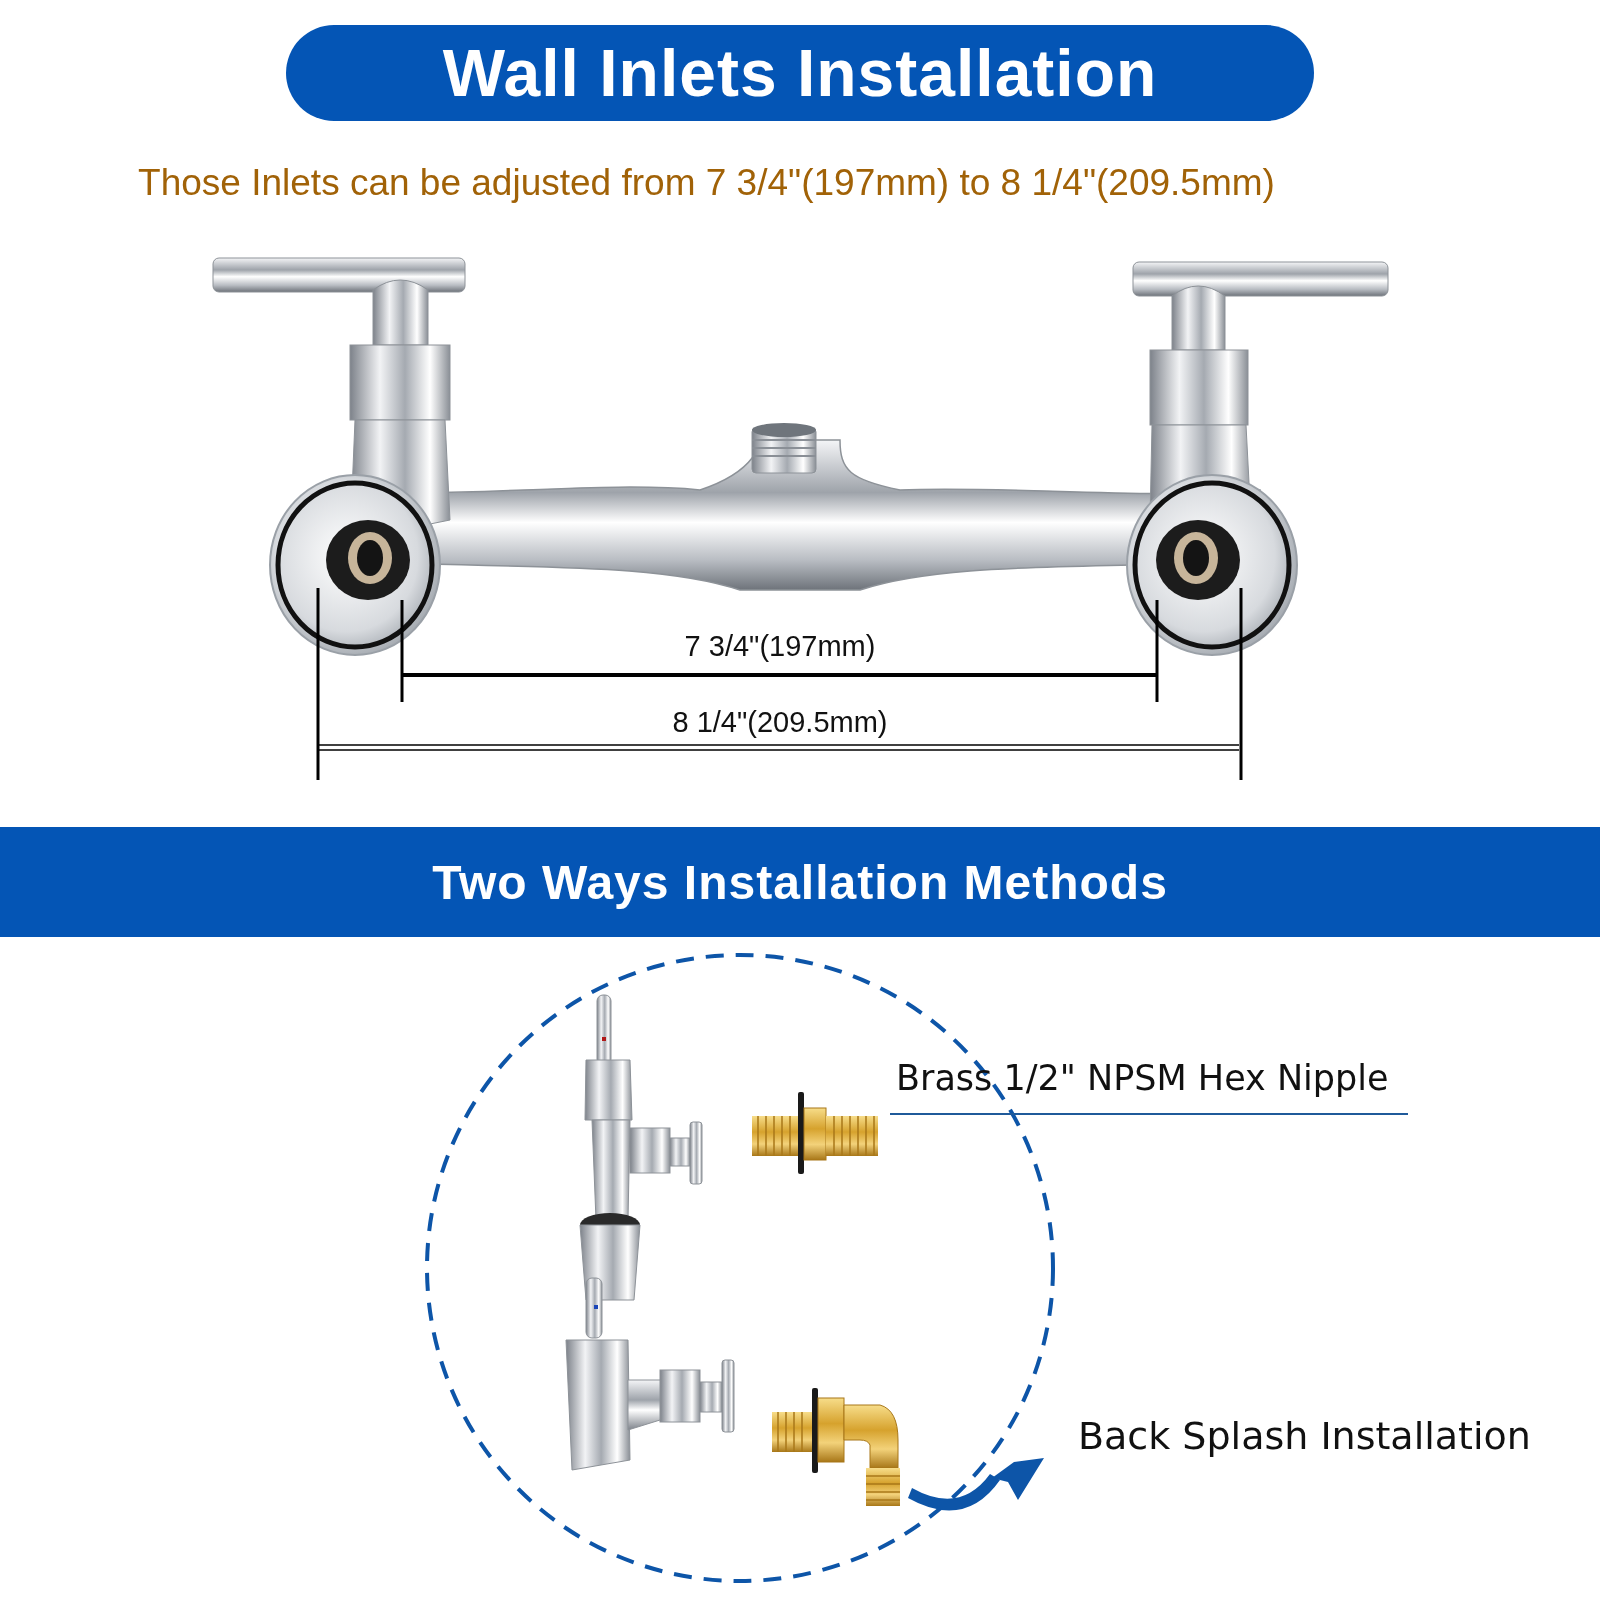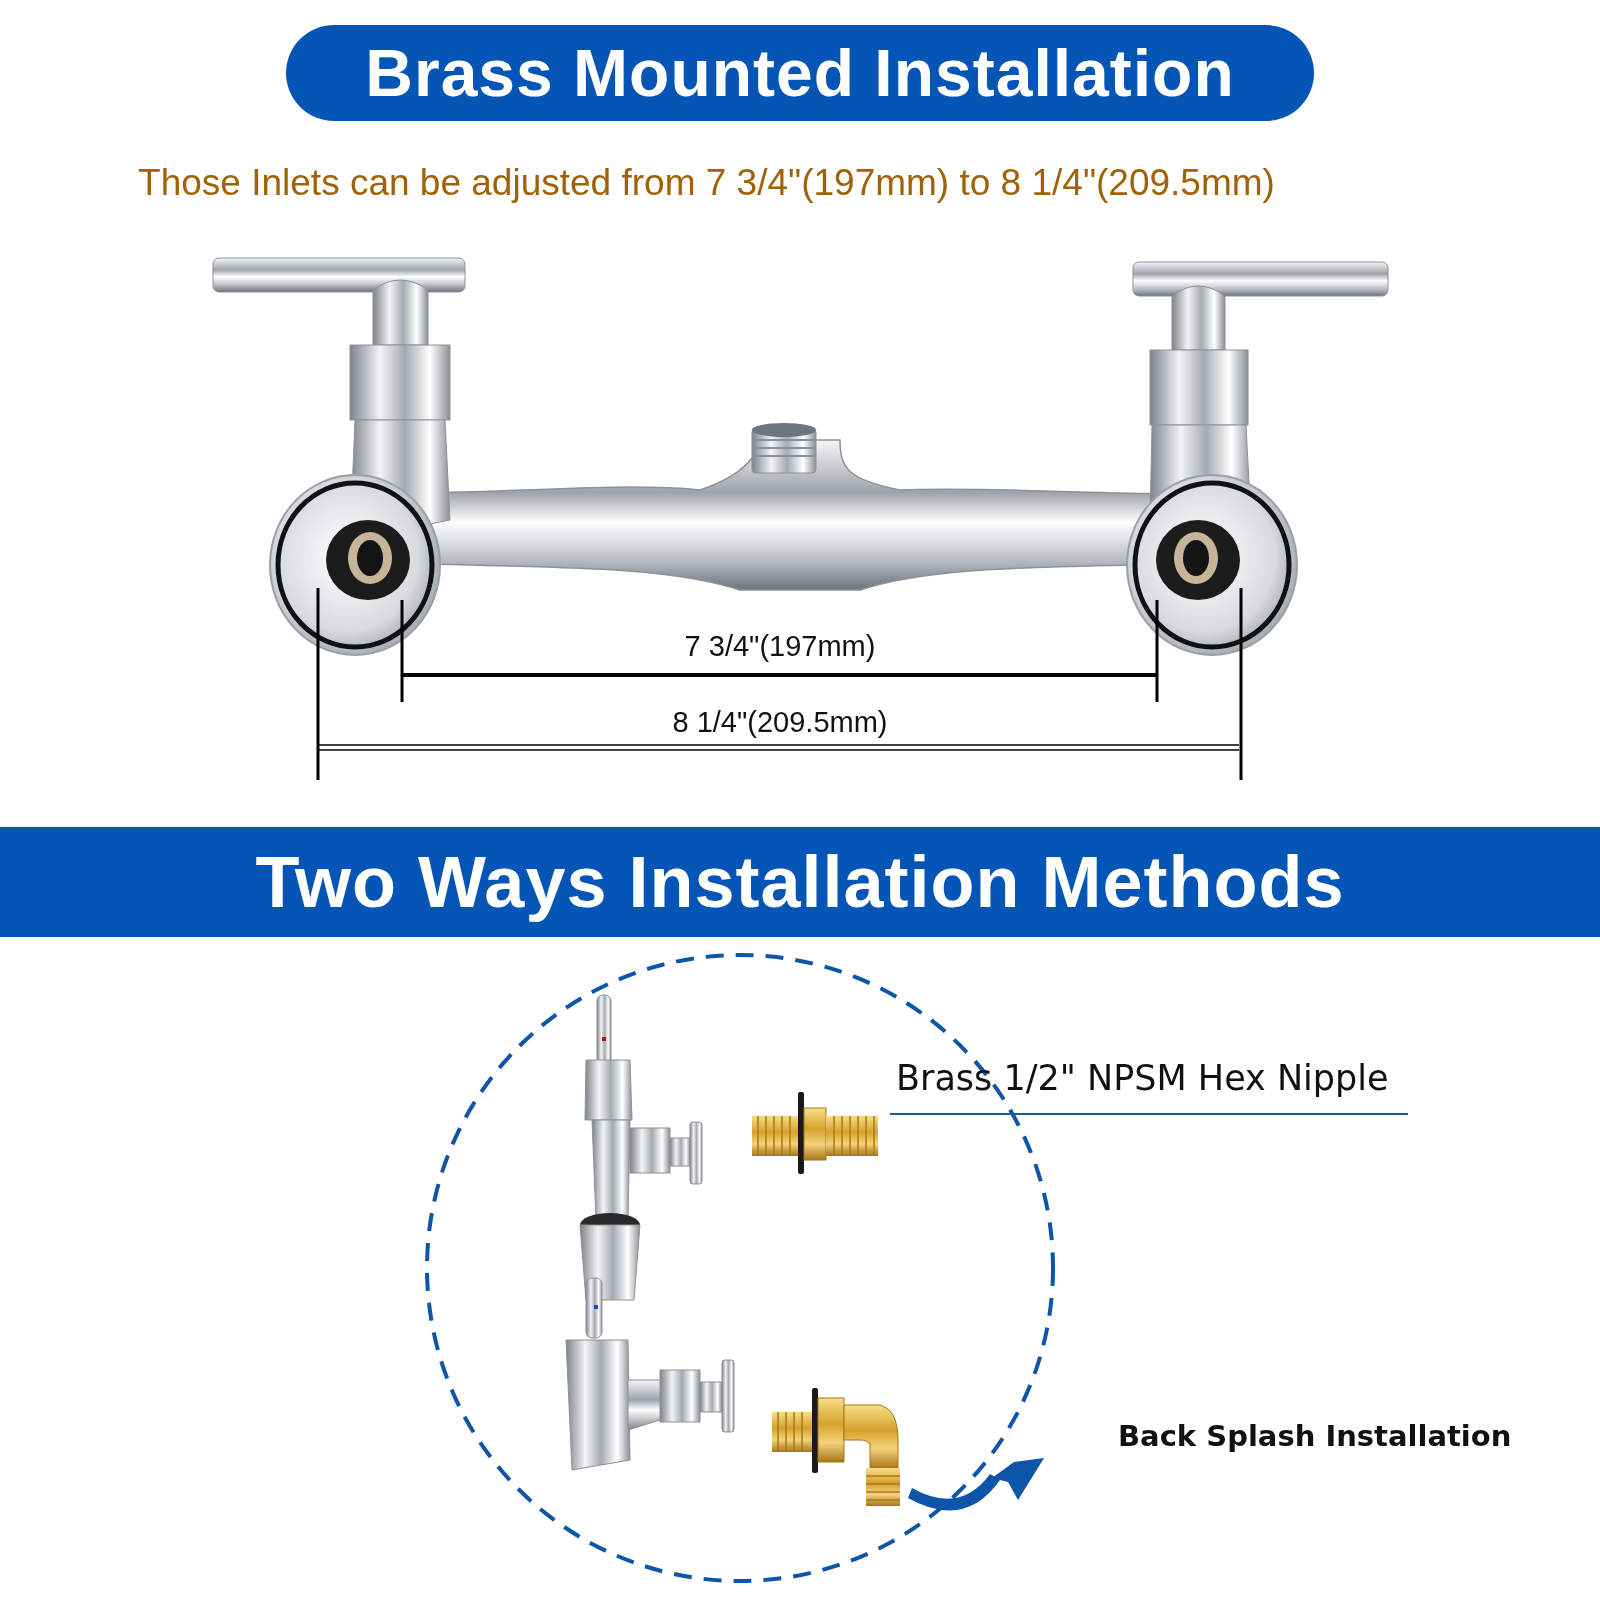--- a/index.html
+++ b/index.html
@@ -22,38 +22,38 @@
   .faucet-svg { position: absolute; left: 0; top: 230px; }
 
   .dim-label {
     position: absolute; font-size: 29px; color: #111; text-align: center;
   }
 
   .banner {
     position: absolute; left: 0; top: 827px; width: 1600px; height: 110px;
     background: #0455b5; display: flex; align-items: center; justify-content: center;
   }
-  .banner span { color: #fff; font-weight: bold; font-size: 72px; letter-spacing: 1px; }
+  .banner span { color: #fff; font-weight: bold; font-size: 48px; letter-spacing: 1px; }
 
   .lower-svg { position: absolute; left: 0; top: 940px; }
 
   .callout {
     position: absolute; font-family: "DejaVu Sans", sans-serif; color: #111;
   }
   .callout-nipple { left: 896px; top: 1058px; font-size: 35px; }
   .leader {
     position: absolute; left: 890px; top: 1113px; width: 518px; height: 2px; background: #1f5a9a;
   }
-  .callout-kit { left: 1118px; top: 1413px; font-size: 29px; line-height: 46px; font-weight: bold; }
+  .callout-kit { left: 1078px; top: 1413px; font-size: 38px; line-height: 46px; }
 </style>
 </head>
 <body>
 
 <div class="pill-title">
-  <span>Brass Mounted Installation</span>
+  <span>Wall Inlets Installation</span>
 </div>
 <div class="subtitle">Those Inlets can be adjusted from 7 3/4"(197mm) to 8 1/4"(209.5mm)</div>
 
 <svg class="faucet-svg" width="1600" height="560" viewBox="0 230 1600 560">
   <defs>
     <linearGradient id="chromeV" x1="0" y1="0" x2="0" y2="1">
       <stop offset="0" stop-color="#f4f5f7"></stop>
       <stop offset="0.35" stop-color="#9ea3aa"></stop>
       <stop offset="0.55" stop-color="#ffffff"></stop>
       <stop offset="0.8" stop-color="#b9bdc3"></stop>

